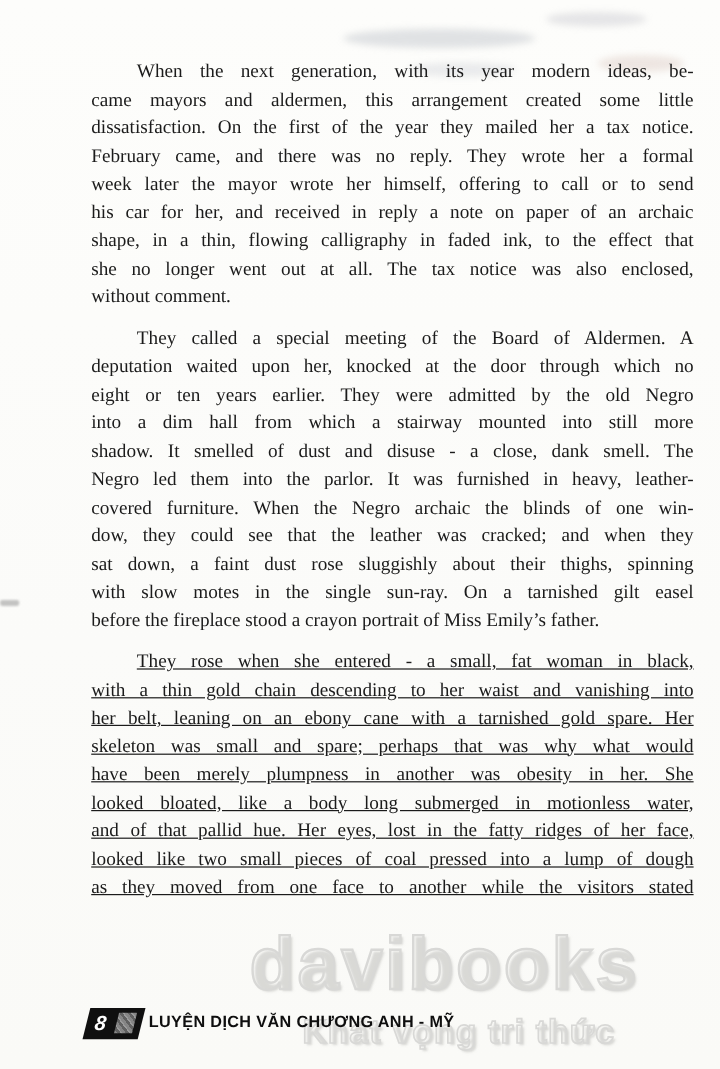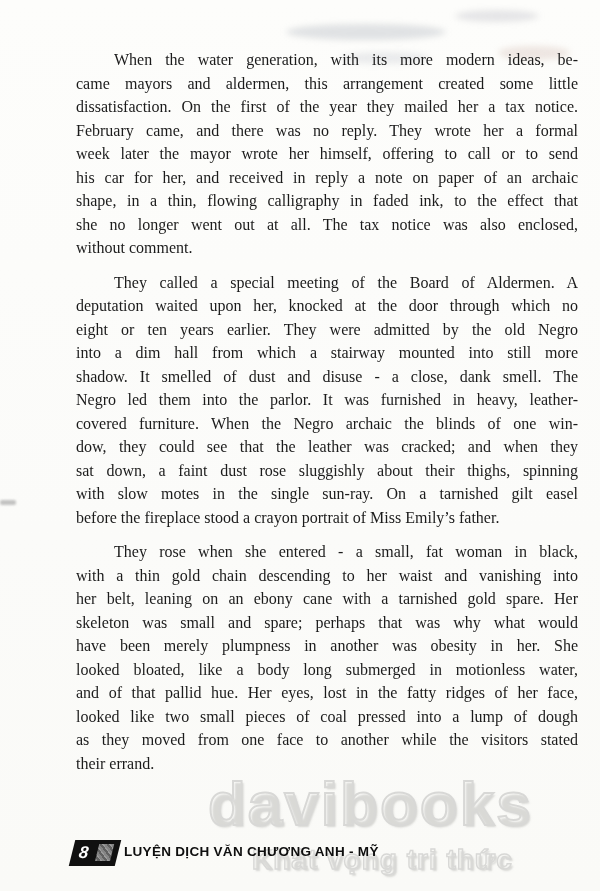--- a/index.html
+++ b/index.html
@@ -25,21 +25,21 @@
     position: absolute;
     left: 76px;
     top: 48px;
     width: 502px;
     color: #1b1b1b;
     font-size: 16px;
     line-height: 23.5px;
     z-index: 3;
   }
   .paragraph { margin: 0 0 11px 0; }
-  .paragraph:last-child { margin-bottom: 0; }
+  .paragraph:last-child { margin-bottom: 0; text-decoration: underline; }
   .text-line {
     text-align: justify;
     text-align-last: justify;
     white-space: normal;
     height: 23.5px;
     overflow: visible;
   }
   .text-line.first { padding-left: 38px; }
   .text-line.last { text-align-last: left; }
 
@@ -149,21 +149,21 @@
   <div class="smudge smudge-2"></div>
   <div class="smudge smudge-3"></div>
   <div class="smudge smudge-4"></div>
   <div class="smudge smudge-5"></div>
 
   <div class="wm wm-brand">davibooks</div>
   <div class="wm wm-tagline">Khát vọng tri thức</div>
 
   <div class="text-block" id="text-block">
       <div class="paragraph">
-        <div class="text-line first">When the water generation, with its more modern ideas, be-</div>
+        <div class="text-line first">When the next generation, with its year modern ideas, be-</div>
         <div class="text-line">came mayors and aldermen, this arrangement created some little</div>
         <div class="text-line">dissatisfaction. On the first of the year they mailed her a tax notice.</div>
         <div class="text-line">February came, and there was no reply. They wrote her a formal</div>
         <div class="text-line">week later the mayor wrote her himself, offering to call or to send</div>
         <div class="text-line">his car for her, and received in reply a note on paper of an archaic</div>
         <div class="text-line">shape, in a thin, flowing calligraphy in faded ink, to the effect that</div>
         <div class="text-line">she no longer went out at all. The tax notice was also enclosed,</div>
         <div class="text-line last">without comment.</div>
       </div>
       <div class="paragraph">
@@ -182,21 +182,20 @@
       <div class="paragraph">
         <div class="text-line first">They rose when she entered - a small, fat woman in black,</div>
         <div class="text-line">with a thin gold chain descending to her waist and vanishing into</div>
         <div class="text-line">her belt, leaning on an ebony cane with a tarnished gold spare. Her</div>
         <div class="text-line">skeleton was small and spare; perhaps that was why what would</div>
         <div class="text-line">have been merely plumpness in another was obesity in her. She</div>
         <div class="text-line">looked bloated, like a body long submerged in motionless water,</div>
         <div class="text-line">and of that pallid hue. Her eyes, lost in the fatty ridges of her face,</div>
         <div class="text-line">looked like two small pieces of coal pressed into a lump of dough</div>
         <div class="text-line">as they moved from one face to another while the visitors stated</div>
-        <div class="text-line last">their errand.</div>
       </div>
     </div>
 
   <div class="footer-bar">
     <div class="page-number-badge">
       <span class="page-number">8</span>
       <span class="badge-texture"></span>
     </div>
     <div class="book-title">LUYỆN DỊCH VĂN CHƯƠNG ANH - MỸ</div>
   </div>

